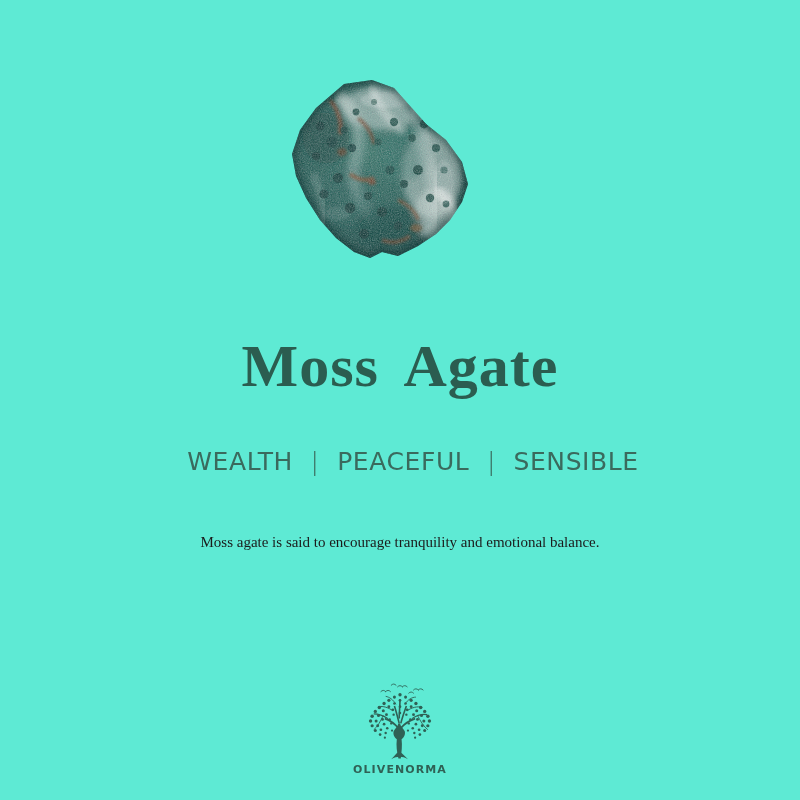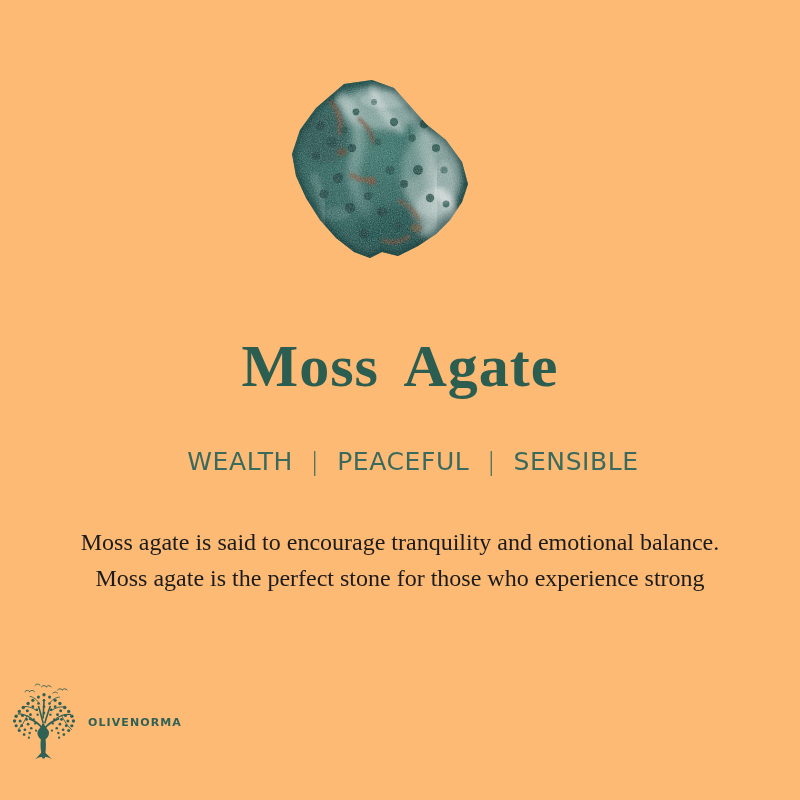--- a/index.html
+++ b/index.html
@@ -10,21 +10,21 @@
     width: 800px;
     height: 800px;
     background: #ffffff;
     font-family: "Liberation Serif", serif;
     overflow: hidden;
   }
   .page {
     position: relative;
     width: 800px;
     height: 800px;
-    background: #fdba74;
+    background: #5eead4;
     display: flex;
     flex-direction: column;
     align-items: center;
   }
 
   
   .stone-wrap {
     position: absolute;
     left: 286px;
     top: 78px;
@@ -76,37 +76,37 @@
   }
 
   
   .body-text {
     position: absolute;
     top: 524px;
     left: 40px;
     width: 720px;
     text-align: center;
     font-family: "Liberation Serif", serif;
-    font-size: 24px;
+    font-size: 15px;
     color: #1b1b1b;
     line-height: 36px;
   }
   .body-text .line {
     display: block;
     white-space: nowrap;
   }
 
   
   .logo {
     position: absolute;
     top: 682px;
     left: 0;
     width: 800px;
     display: flex;
-    flex-direction: row;
+    flex-direction: column;
     align-items: center;
   }
   .logo-mark {
     width: 88px;
     height: 78px;
     display: block;
   }
   .logo-text {
     margin-top: 3px;
     font-family: "DejaVu Sans", sans-serif;
@@ -236,21 +236,20 @@
   <div class="subtitle">
     <span>WEALTH</span>
     <span class="sep">|</span>
     <span>PEACEFUL</span>
     <span class="sep">|</span>
     <span>SENSIBLE</span>
   </div>
 
   <div class="body-text">
     <span class="line">Moss agate is said to encourage tranquility and emotional balance.</span>
-    <span class="line">Moss agate is the perfect stone for those who experience strong</span>
   </div>
 
   <div class="logo">
     <svg class="logo-mark" viewBox="0 0 110 98" xmlns="http://www.w3.org/2000/svg">
       <g fill="#2f6155">
 
         <path d="M53 96 C51 88, 50 80, 51 72 C48 70, 46 66, 47 62
                  C49 58, 52 56, 53 52 L55 52 C56 56, 59 58, 61 62
                  C62 66, 60 70, 57 72 C58 80, 57 88, 56 96 Z"></path>
 

